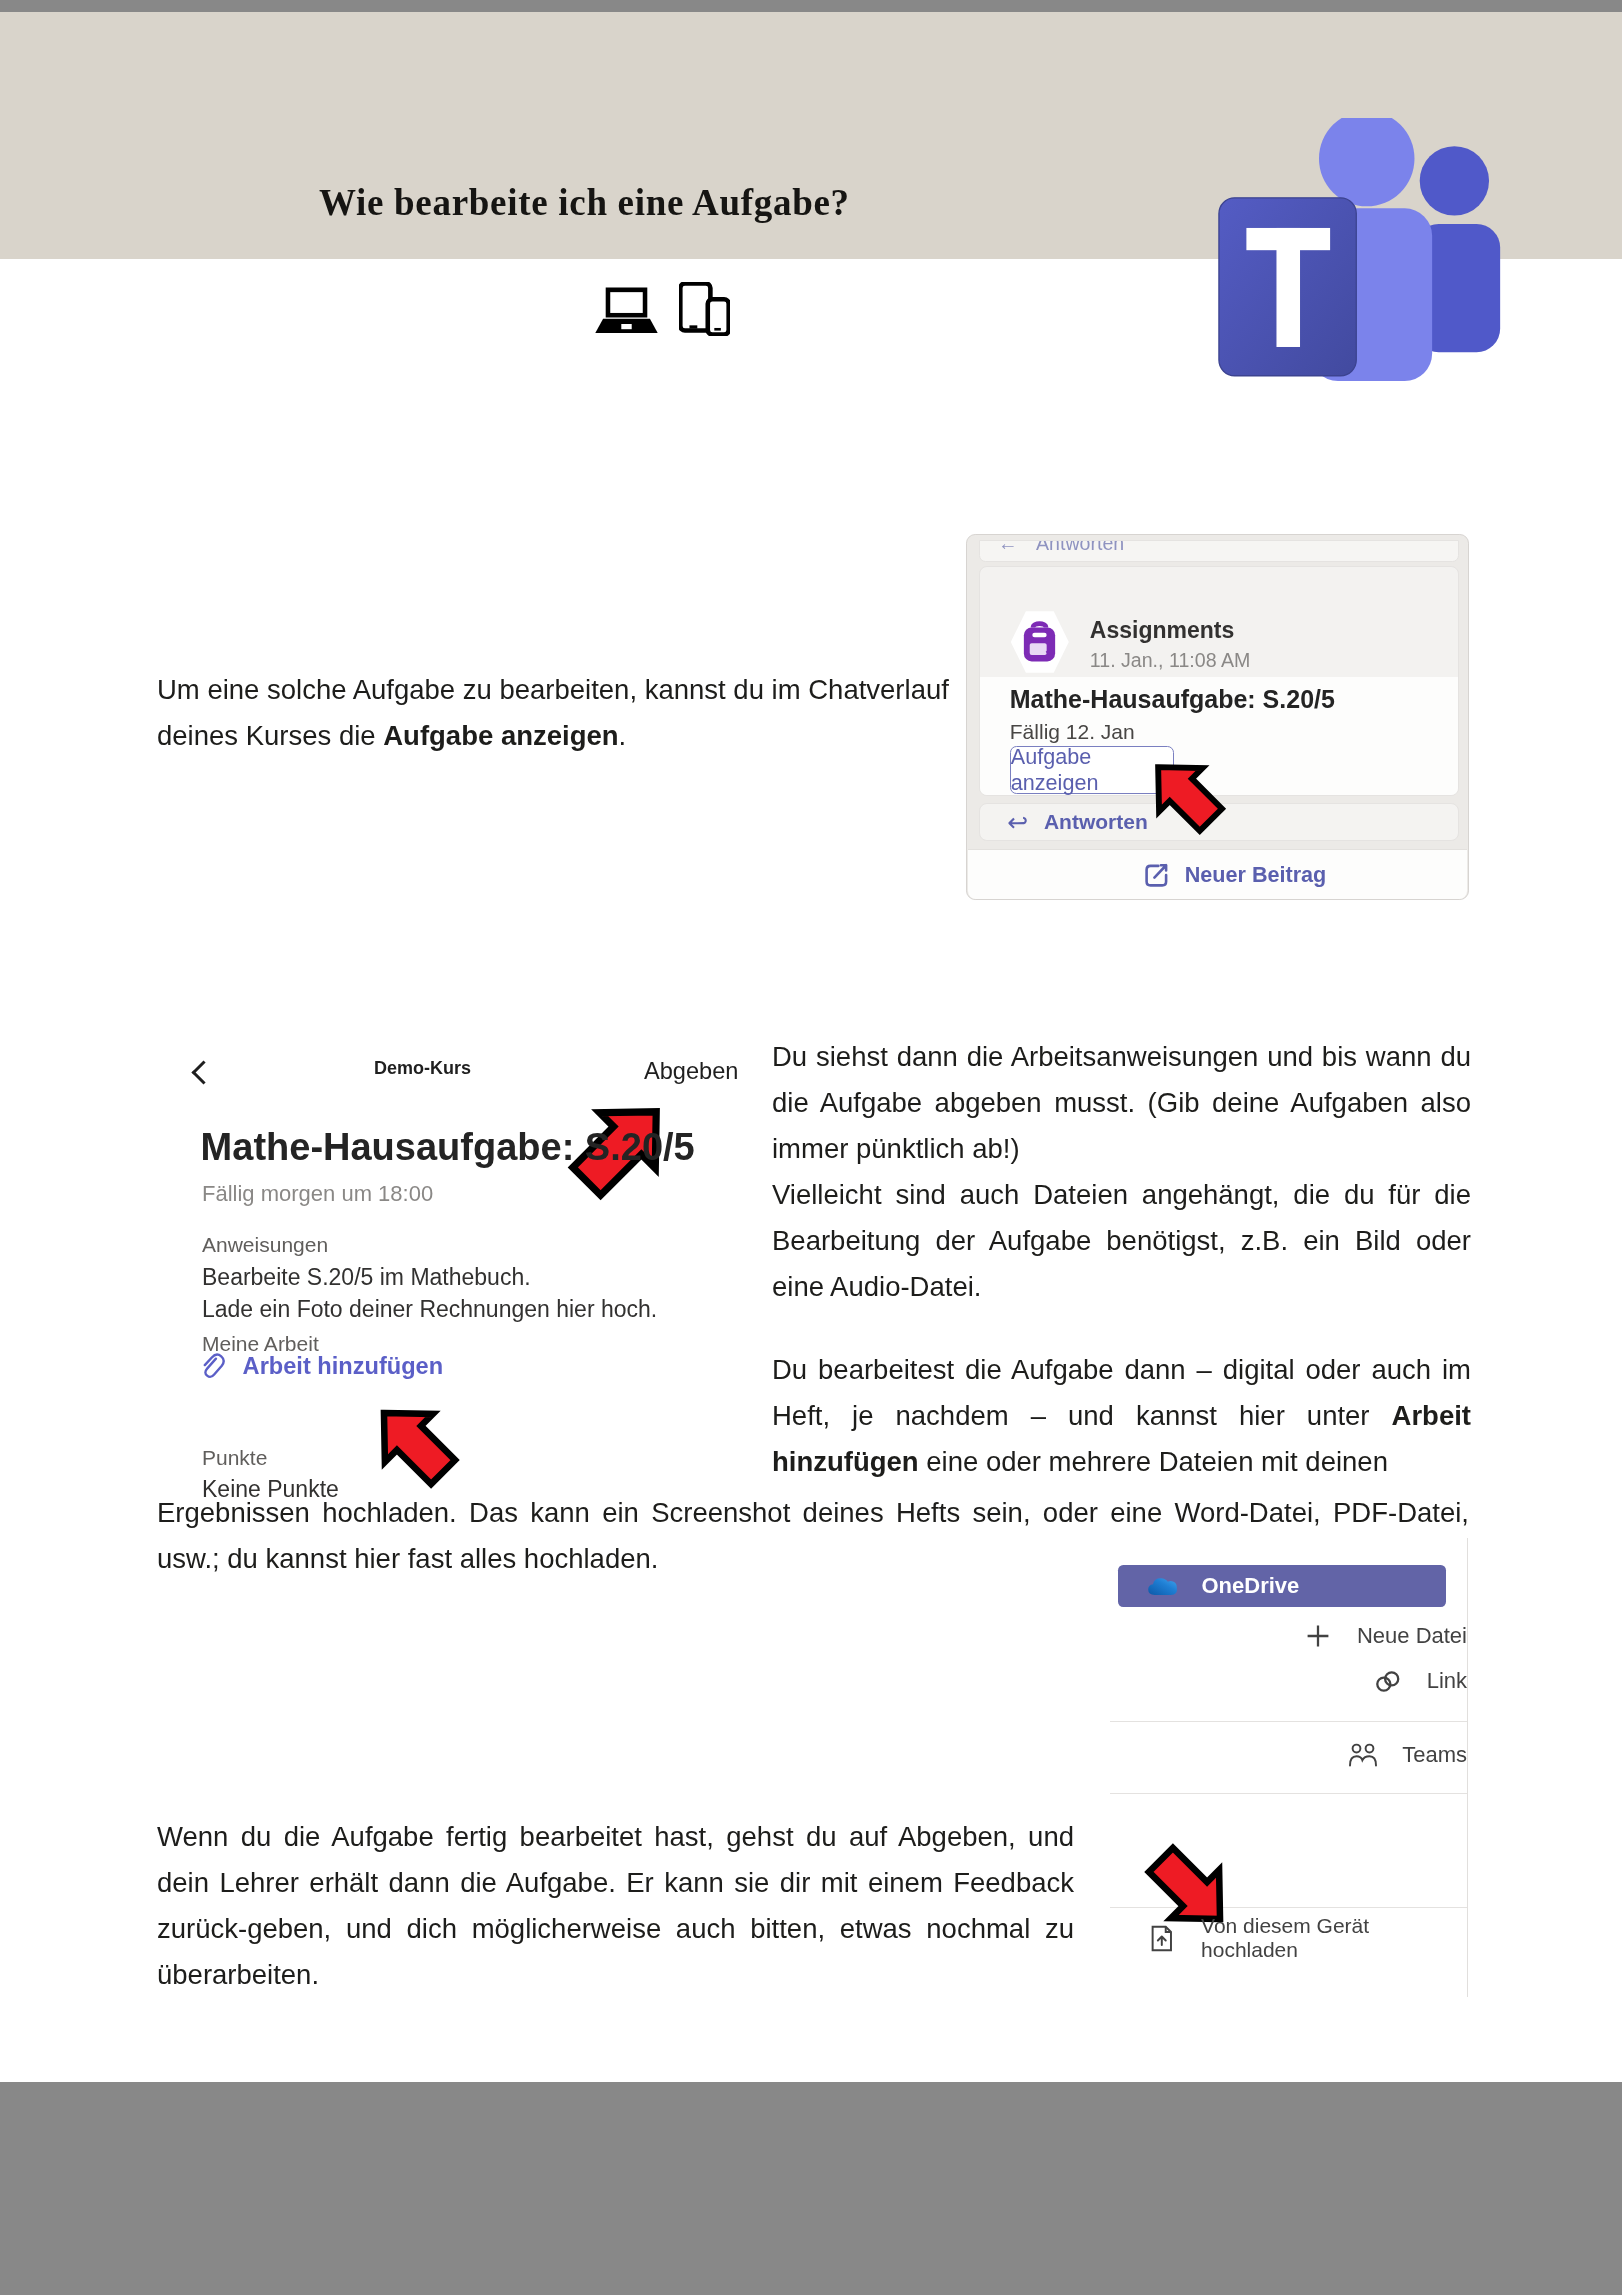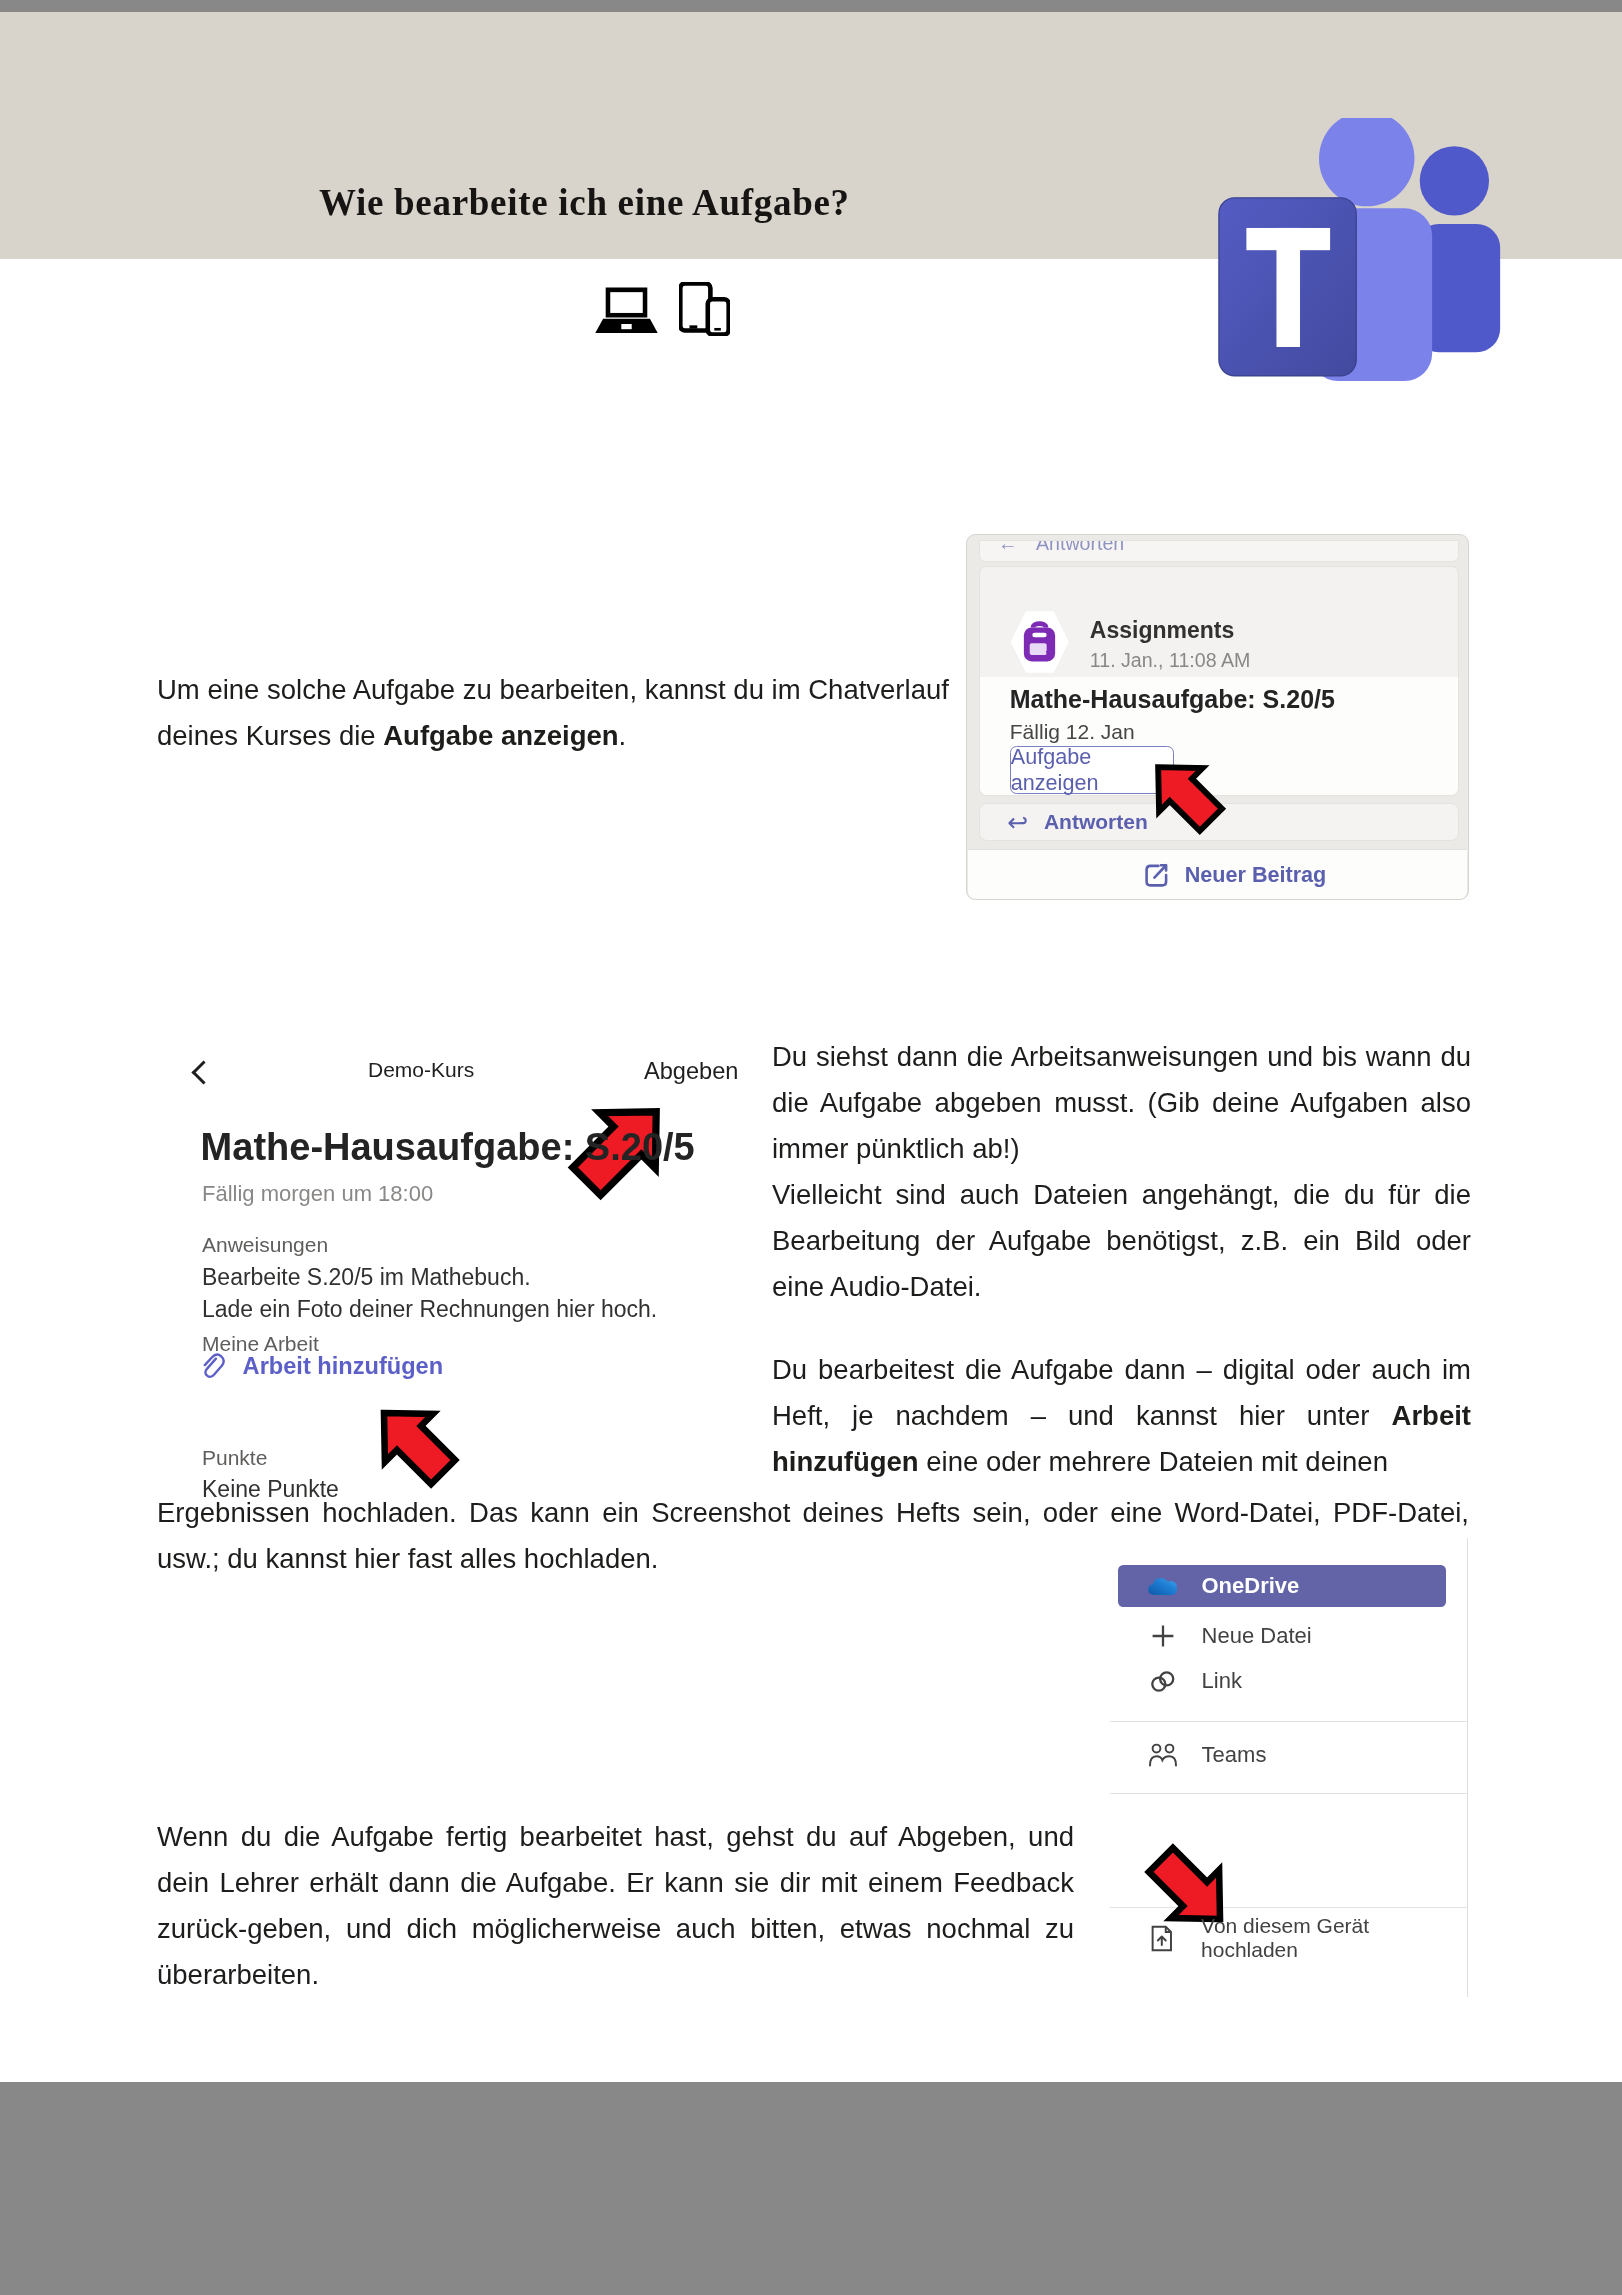--- a/index.html
+++ b/index.html
@@ -50,21 +50,21 @@
   .reply-icon { font-size:25px; color:#5a5fae; line-height:1;}
   .reply-label { font-size:21px; color:#5a5fae; font-weight:600;}
   #newpost-bar { position:absolute; left:1.3px; top:314px; width:499px; height:50px; background:#fdfdfc;
     border-radius:0 0 7.9px 7.9px; border-top:0.7px solid #e3e1de; display:flex; align-items:center; justify-content:center; gap:14.4px;padding-left:35px;}
   #newpost-label { font-size:21.6px; color:#5a5fae; font-weight:600;}
 
   
   #assign-shot { left:177px; top:1043px; width:597px; height:445px; background:#fff; }
   #back-chevron { position:absolute; left:18.3px; top:9.2px; width:17px; height:17px;
     border-left:3.3px solid #1f1f1f; border-bottom:3.3px solid #1f1f1f; transform:rotate(45deg); cursor:pointer;}
-  #course-name { position:absolute; left:191px; top:2.6px; font-size:21px; font-weight:400; color:#1f1f1f;}
+  #course-name { position:absolute; left:197px; top:2.6px; font-size:18px; font-weight:700; color:#1f1f1f;}
   #submit-label { position:absolute; left:467px; top:2.6px; font-size:23.6px; color:#1f1f1f; cursor:pointer;}
   #assign-title { position:absolute; left:23.6px; top:71px; font-size:38px; font-weight:700; color:#242424;}
   #assign-due { position:absolute; left:25px; top:126px; font-size:22px; color:#8a8886;}
   .sec-label { position:absolute; left:25px; font-size:21px; color:#605e5c;}
   .sec-text  { position:absolute; left:25px; font-size:23px; color:#323130;}
   #add-work { position:absolute; left:19.6px; top:296px; display:flex; align-items:center; gap:17px; cursor:pointer;}
   #add-work-label { font-size:23.6px; font-weight:600; color:#5b5fc7;}
 
   
   #right-col { left:772px; top:1022px; width:699px; }
@@ -73,21 +73,21 @@
   #p-intro2 { left:157px; top:655px; width:837px; }
   #p-full1 { left:157px; top:1478px; width:1312px; }
   #p-wenn1 { left:157px; top:1617px; width:917px; }
   #p-wenn2 { left:157px; top:1802px; width:917px; }
 
   
   #upload-menu { left:1110px; top:1526px; width:358px; height:459px; background:#fff; border-right:1.3px solid #e1dfdd;}
   #onedrive-row { position:absolute; left:7.9px; top:27px; width:328px; height:42px; background:#6264a7; border-radius:5.2px;
     display:flex; align-items:center; gap:23.6px; padding-left:29px; cursor:pointer;font-weight:bold;}
   #onedrive-label { color:#ffffff; font-size:22px; }
-  .menu-row { position:absolute; left:0; width:357px; height:42px; display:flex; align-items:center; gap:23.6px; padding-left:37px; cursor:pointer;}
+  .menu-row { position:absolute; left:0; width:357px; height:42px; display:flex; align-items:center; gap:23.6px; padding-left:37px; cursor:pointer;justify-content:flex-end;}
   .menu-label { font-size:22px; color:#424242; }
   .menu-divider { position:absolute; left:0; width:357px; height:1.3px; background:#e4e2e0; }
   .mi { width:31px; display:flex; justify-content:center; }
 
   
   .red-arrow { position:absolute; pointer-events:none; }
 
   
   #device-icons { left:594px; top:270px; display:flex; gap:19.6px; align-items:flex-end; }
 </style>

